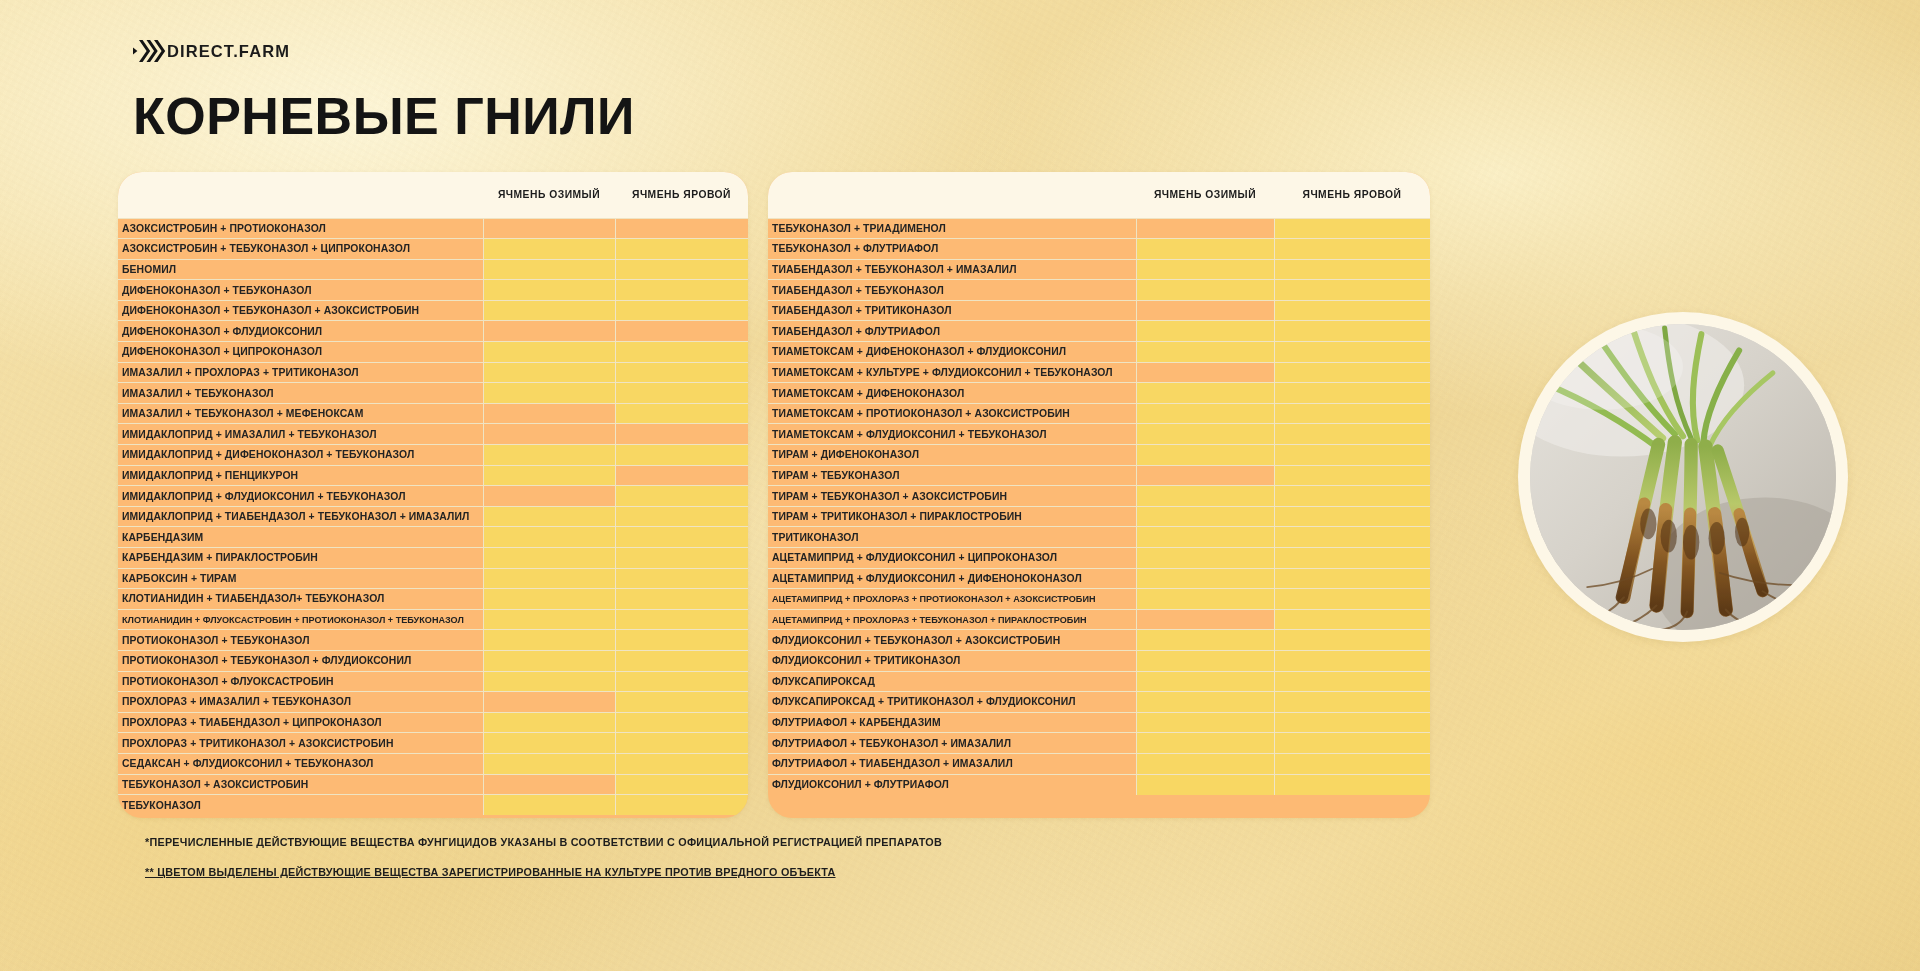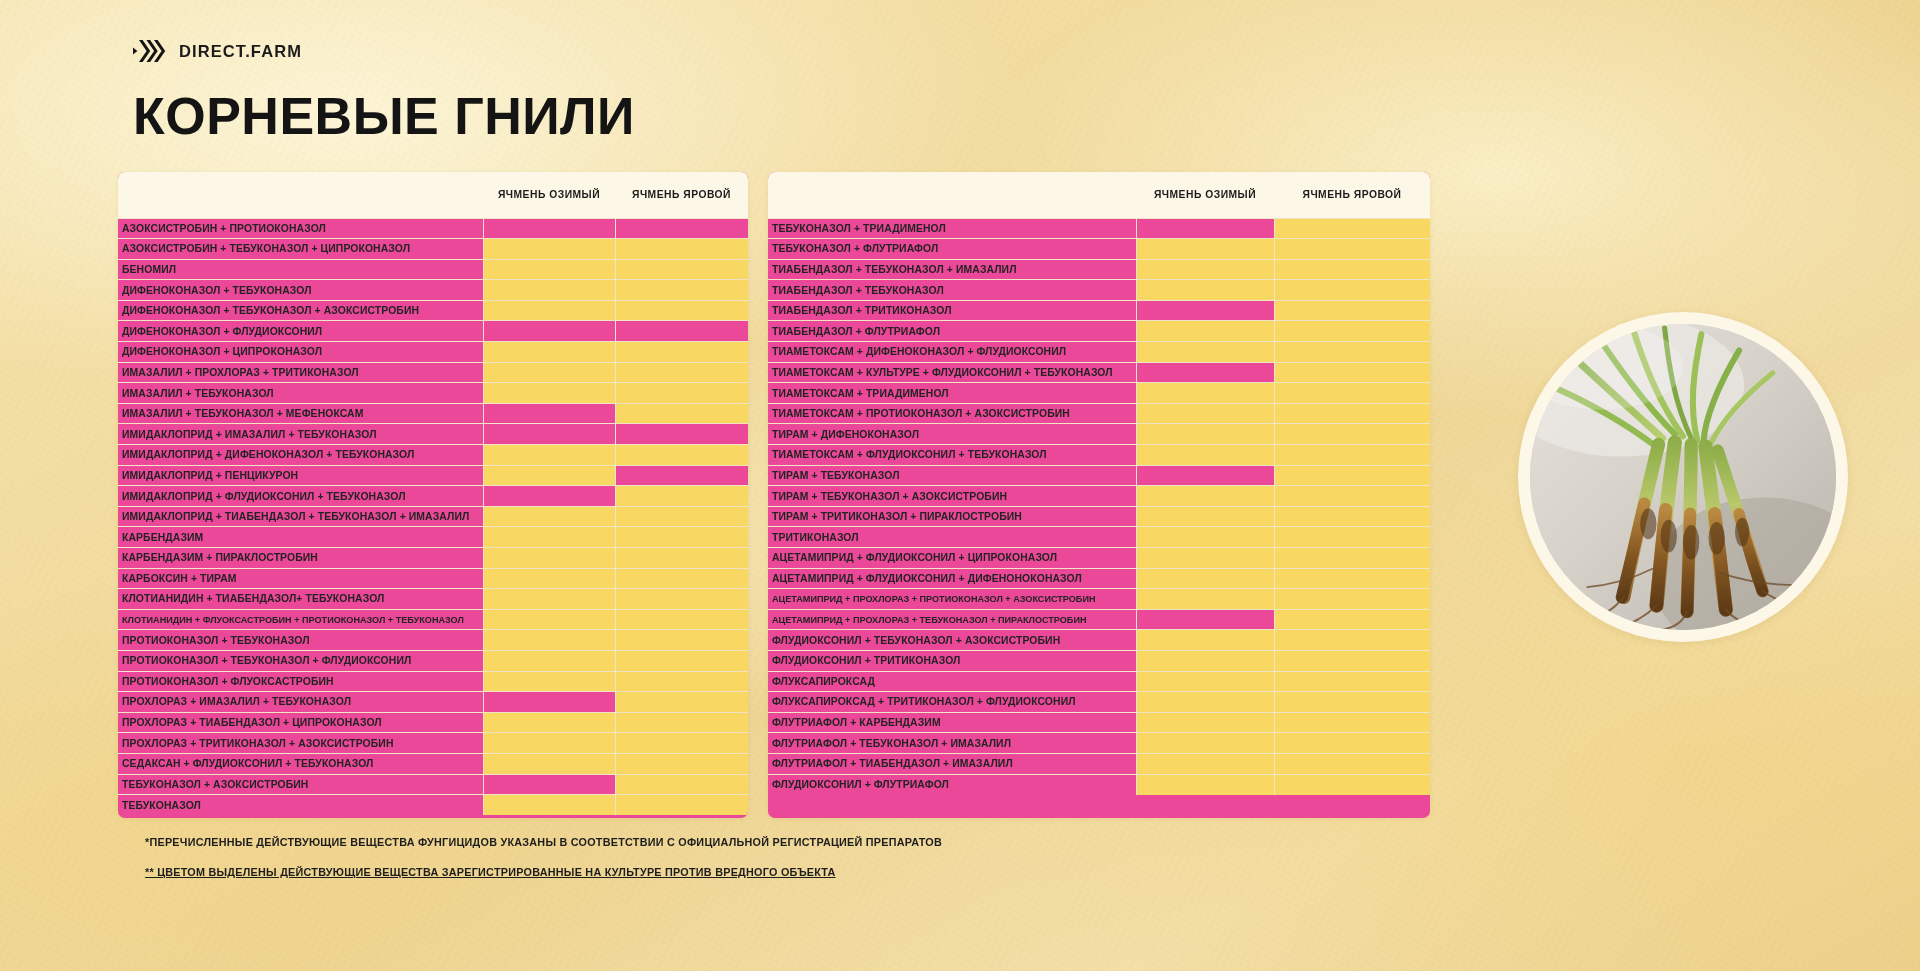--- a/index.html
+++ b/index.html
@@ -30,39 +30,39 @@
     background:
       repeating-linear-gradient(115deg, rgba(255,255,255,.055) 0 3px, rgba(0,0,0,.012) 3px 7px),
       repeating-linear-gradient(28deg, rgba(190,150,70,.035) 0 2px, rgba(255,255,255,.03) 2px 6px);
     mix-blend-mode: multiply;
     opacity: .55;
   }
 
   
   #logo-row {
     position: absolute; left: 133px; top: 40px;
-    display: flex; align-items: center; gap: 12px;
+    display: flex; align-items: center; 
   }
   #logo-mark { display:block; }
   #logo-text {
     font-size: 16.5px; font-weight: 700; letter-spacing: 1.1px;
     color: #1b1b1b;
   }
   #page-title {
     position: absolute; left: 133px; top: 90px;
     font-size: 52px; font-weight: 700; letter-spacing: 0.5px;
     color: #141414;
     line-height: 1;
   }
 
   
   .card {
     position: absolute;
-    background: #ec4899;
-    border-radius: 7px;
+    background: #fdba74;
+    border-radius: 24px;
     overflow: hidden;
     box-shadow: 0 1px 4px rgba(140,105,30,.10);
   }
   #card-left  { left: 118px;  top: 172px; width: 630px;  height: 646px; }
   #card-right { left: 768px;  top: 172px; width: 662px;  height: 646px; }
 
   table { width: 100%; border-collapse: collapse; table-layout: fixed; }
   thead th {
     height: 46px;
     font-size: 10.3px; font-weight: 700; letter-spacing: .5px;
@@ -353,36 +353,36 @@
           <td class="name-col">ТИАМЕТОКСАМ + ДИФЕНОКОНАЗОЛ + ФЛУДИОКСОНИЛ</td>
           <td class="mark-col hl-on"></td>
           <td class="mark-col hl-on"></td>
         </tr>
         <tr>
           <td class="name-col">ТИАМЕТОКСАМ + КУЛЬТУРЕ + ФЛУДИОКСОНИЛ + ТЕБУКОНАЗОЛ</td>
           <td class="mark-col hl-off"></td>
           <td class="mark-col hl-on"></td>
         </tr>
         <tr>
-          <td class="name-col">ТИАМЕТОКСАМ + ТРИАДИМЕНОЛ</td>
+          <td class="name-col">ТИАМЕТОКСАМ + ДИФЕНОКОНАЗОЛ</td>
           <td class="mark-col hl-on"></td>
           <td class="mark-col hl-on"></td>
         </tr>
         <tr>
           <td class="name-col">ТИАМЕТОКСАМ + ПРОТИОКОНАЗОЛ + АЗОКСИСТРОБИН</td>
           <td class="mark-col hl-on"></td>
           <td class="mark-col hl-on"></td>
         </tr>
         <tr>
+          <td class="name-col">ТИАМЕТОКСАМ + ФЛУДИОКСОНИЛ + ТЕБУКОНАЗОЛ</td>
+          <td class="mark-col hl-on"></td>
+          <td class="mark-col hl-on"></td>
+        </tr>
+        <tr>
           <td class="name-col">ТИРАМ + ДИФЕНОКОНАЗОЛ</td>
-          <td class="mark-col hl-on"></td>
-          <td class="mark-col hl-on"></td>
-        </tr>
-        <tr>
-          <td class="name-col">ТИАМЕТОКСАМ + ФЛУДИОКСОНИЛ + ТЕБУКОНАЗОЛ</td>
           <td class="mark-col hl-on"></td>
           <td class="mark-col hl-on"></td>
         </tr>
         <tr>
           <td class="name-col">ТИРАМ + ТЕБУКОНАЗОЛ</td>
           <td class="mark-col hl-off"></td>
           <td class="mark-col hl-on"></td>
         </tr>
         <tr>
           <td class="name-col">ТИРАМ + ТЕБУКОНАЗОЛ + АЗОКСИСТРОБИН</td>

